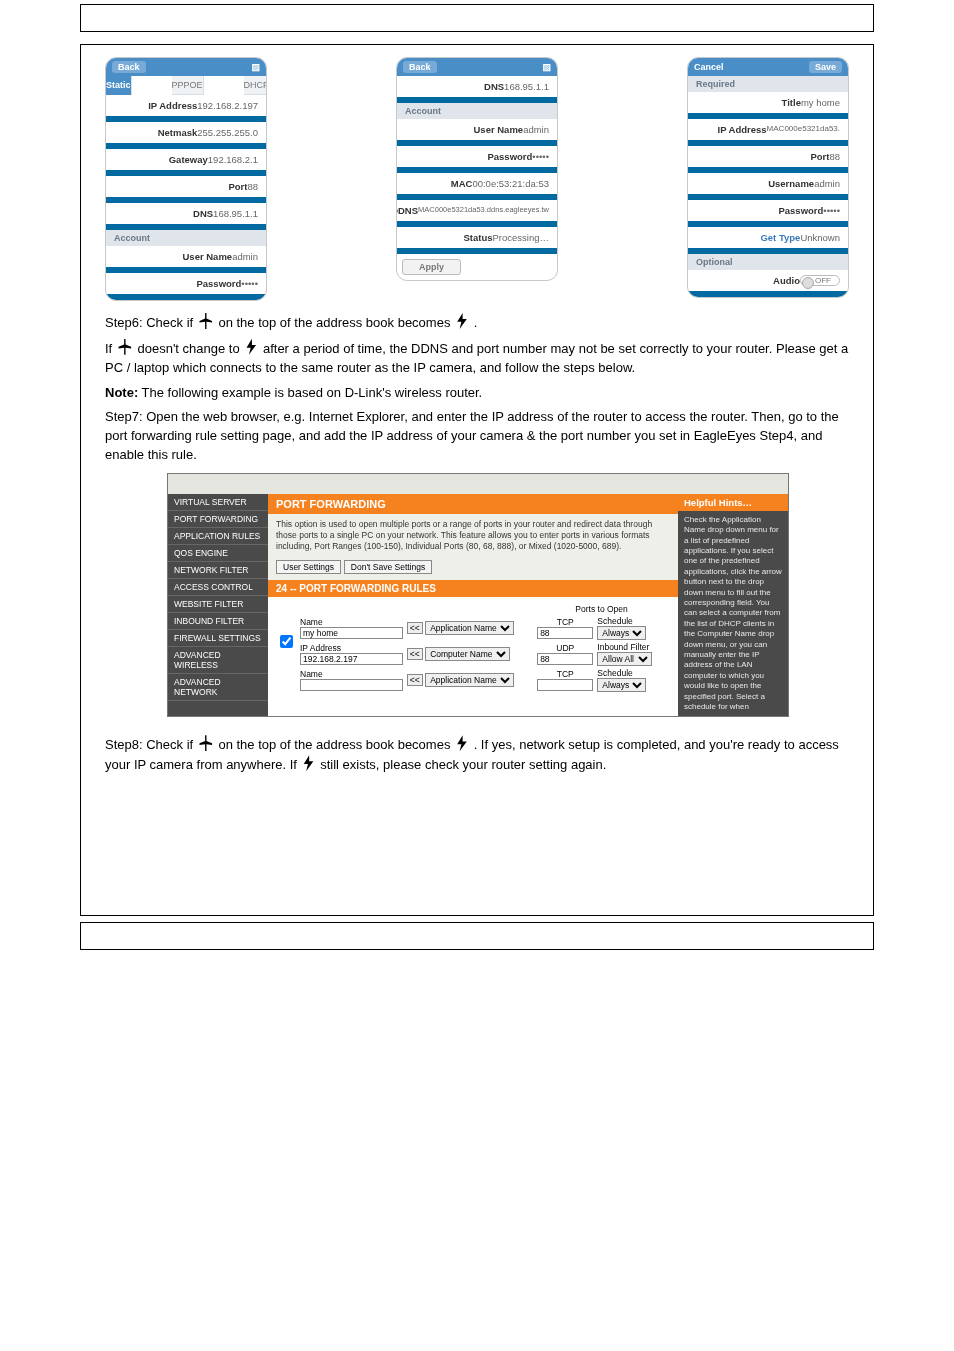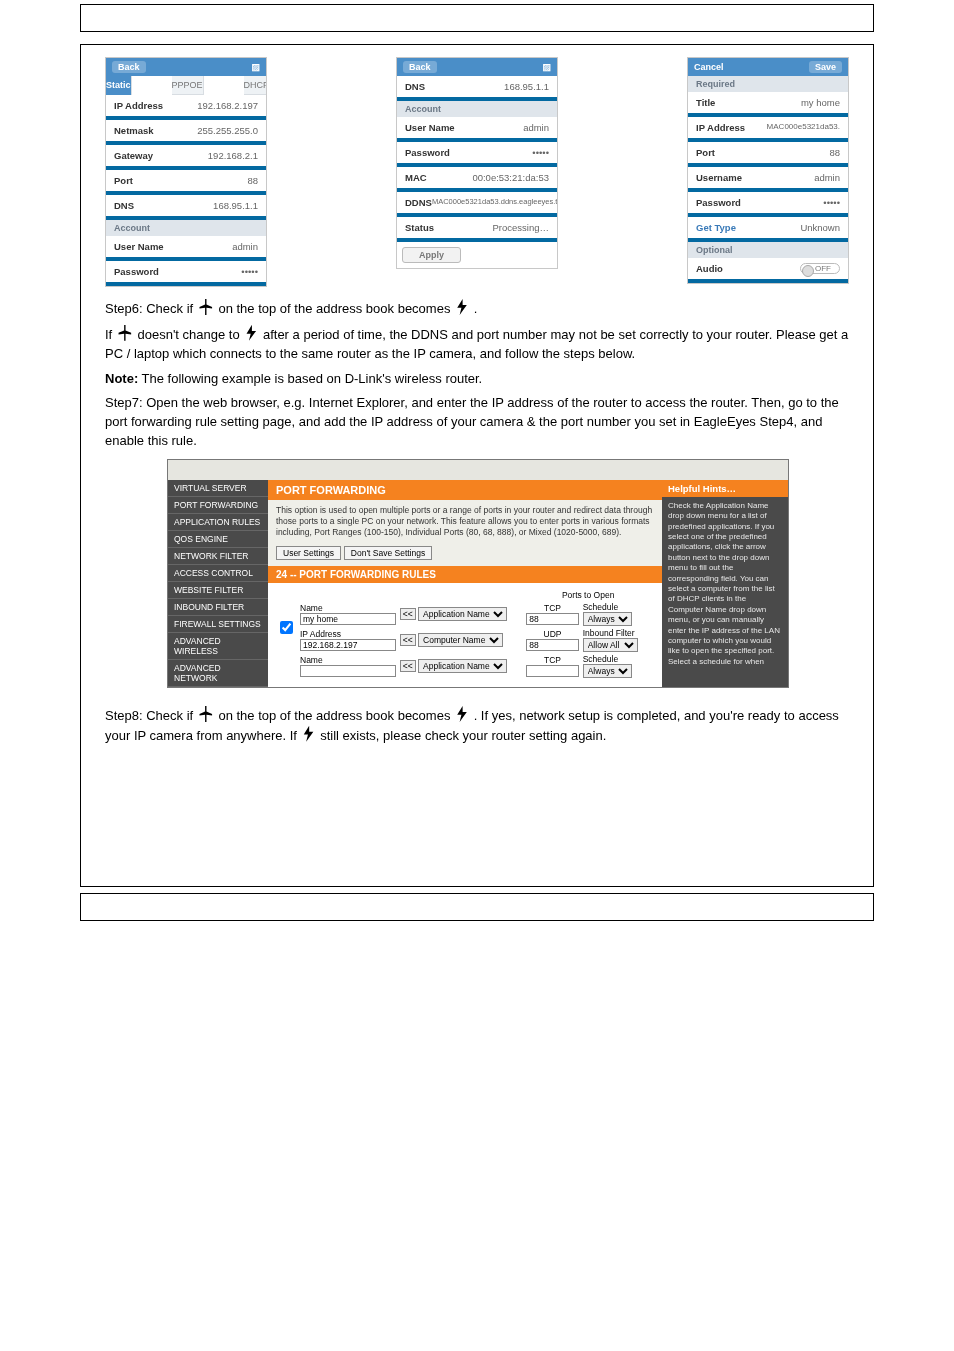--- a/index.html
+++ b/index.html
@@ -31,21 +31,21 @@
   
   .phones-row {
     display: flex;
     justify-content: space-between;
     align-items: flex-start;
     margin: 2px 10px 12px;
   }
   .phone {
     width: 160px;
     border: 1px solid #c8c8c8;
-    border-radius: 0;
+    border-radius: 11px;
     overflow: hidden;
     font-size: 10px;
     background: #fff;
   }
   .phone .topbar {
     display: flex;
     justify-content: space-between;
     align-items: center;
     background: #4a8ec8;
     color: #fff;
@@ -83,23 +83,23 @@
   }
   .phone .section {
     background: #dfe5eb;
     color: #6b7886;
     font-size: 9px;
     padding: 3px 8px;
     font-weight: bold;
   }
   .phone .row {
     display: flex;
-    justify-content: space-between;
+    justify-content: flex-end;
     padding: 5px 8px;
-    border-bottom: 4px solid #0369a1;
+    border-bottom: 6px solid #0369a1;
   }
   .phone .row .k { color: #333; font-weight: bold; font-size: 9.5px; }
   .phone .row .v { color: #666; font-size: 9.5px; }
   .phone .apply-row { text-align: left; padding: 5px; font-weight: bold; }
   .phone .apply-btn {
     display: inline-block;
     padding: 2px 16px;
     border: 1px solid #bbb;
     border-radius: 3px;
     background: #f2f2f2;
@@ -238,21 +238,21 @@
   }
   .router-main table { border-collapse: collapse; width:100%; }
   .router-main td { padding: 1px 2px; vertical-align: middle; }
   .router-main .cell-head { font-weight: normal; text-align:center; }
   .router-main input[type="text"]{
     width: 100%; box-sizing:border-box; font-size:8.5px; padding:0 2px; border:1px solid #888;
   }
   .router-main select { font-size:8.5px; border:1px solid #888; }
   .router-main .lt { border:1px solid #888; padding:0 2px; background:#eee; font-size:8.5px; }
   .router-hints {
-    width: 126px;
+    width: 110px;
     background: #4a4a4a;
     color: #fff;
     padding: 0;
   }
   .router-hints .hh {
     background: #f5821f;
     color: #fff;
     font-weight: bold;
     padding: 3px 6px;
     font-size: 9.5px;

